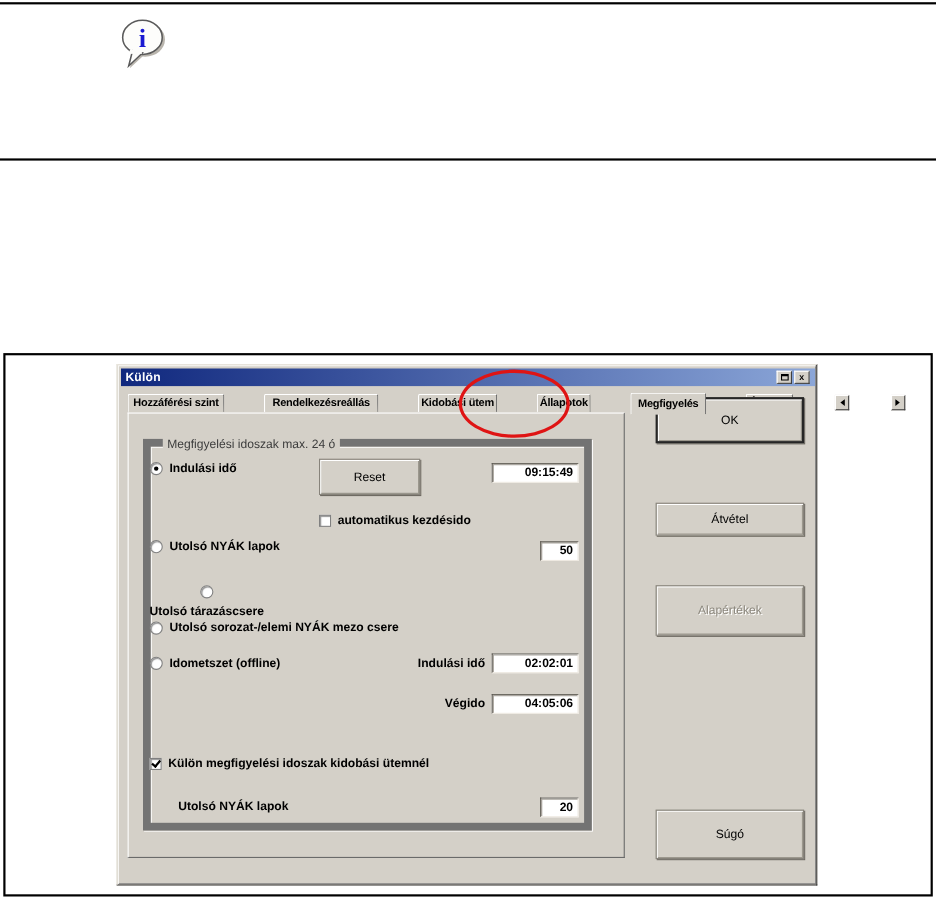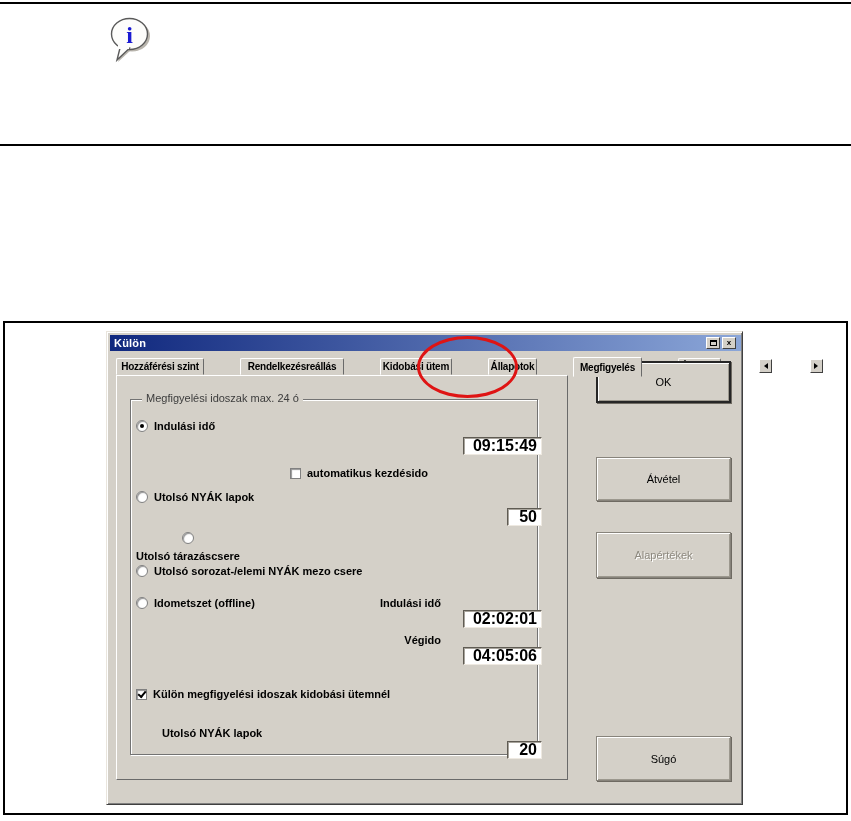--- a/index.html
+++ b/index.html
@@ -45,42 +45,42 @@
   .tab-scroll { width:13px; height:14px; margin-left:2px; margin-bottom:1px; background:#d4d0c8;
                 border:1px solid; border-color:#fff #404040 #404040 #fff; box-sizing:border-box;
                 display:flex; align-items:center; justify-content:center; }
   .tri-left  { width:0; height:0; border:3px solid transparent; border-right:4px solid #000; margin-right:2px; }
   .tri-right { width:0; height:0; border:3px solid transparent; border-left:4px solid #000; margin-left:2px; }
 
   .pane { position:absolute; left:9px; top:43px; width:452px; height:405px; background:#d4d0c8;
           box-sizing:border-box; border:1px solid; border-color:#fff #6a6a6a #6a6a6a #fff; z-index:1; }
 
   .groupbox { position:absolute; left:13px; top:23px; width:408px; height:356px; box-sizing:border-box;
-              border:1px solid #737373; box-shadow: inset 1px 1px 0 #fff, 1px 1px 0 #fff; }
+              border:7px solid #737373; box-shadow: inset 1px 1px 0 #fff, 1px 1px 0 #fff; }
   .group-label { position:absolute; left:11px; top:-8px; background:#d4d0c8; padding:0 4px;
                  font-size:11px; font-weight:normal; color:#3c3c3c; white-space:nowrap; }
 
   
   .row { position:absolute; display:flex; align-items:center; gap:6px; white-space:nowrap; }
   .radio { width:12px; height:12px; border-radius:50%; background:#fff; box-sizing:border-box;
            border:1px solid #808080; box-shadow: inset 1px 1px 1px rgba(64,64,64,.55); flex:0 0 auto; }
   .radio.checked { position:relative; }
   .radio.checked:after { content:""; position:absolute; left:3px; top:3px; width:4px; height:4px;
                          border-radius:50%; background:#000; }
   .checkbox { width:11px; height:11px; background:#fff; box-sizing:border-box;
               border:1px solid #808080; box-shadow: inset 1px 1px 1px rgba(64,64,64,.55);
               position:relative; flex:0 0 auto; }
   .checkbox.checked:after { content:""; position:absolute; left:1px; top:1px; width:6px; height:3px;
                             border-left:2px solid #000; border-bottom:2px solid #000;
                             transform:rotate(-50deg); }
   .lbl { font-size:11px; font-weight:bold; }
 
   .field { position:absolute; background:#fff; box-sizing:border-box; text-align:right;
-           padding:0 4px 0 1px; margin:16px; font-family:"Liberation Sans",sans-serif;
-           font-size:16px; font-weight:bold; color:#000;
+           padding:0 4px 0 1px; margin:0; font-family:"Liberation Sans",sans-serif;
+           font-size:11px; font-weight:bold; color:#000;
            border:1px solid; border-color:#5f5b53 #eee9e1 #eee9e1 #5f5b53;
            box-shadow: inset 1px 1px 0 #a8a49c; }
 
   .btn { position:absolute; background:#d4d0c8; box-sizing:border-box; cursor:default;
          display:flex; align-items:center; justify-content:center;
          font-size:11px; font-weight:normal; color:#000;
          border:1px solid #87837b;
          box-shadow: inset 1px 1px 0 #ffffff, inset -1px -1px 0 #9c988e, 1px 1px 0 #6e6a62; }
   .btn.default { border:2px solid #262626; }
   .btn.disabled { color:#8d897f; text-shadow:1px 1px 0 #ffffff; }
@@ -141,20 +141,23 @@
     <div class="pane">
 
       <div class="groupbox">
         <span class="group-label">Megfigyelési idoszak max. 24 ó</span>
       </div>
 
       <div class="row" style="left:19px; top:44px;">
         <span class="radio checked"></span>
         <span class="lbl">Indulási idő</span>
       </div>
+      <div class="btn" style="left:173px; top:41px; width:92px; height:33px;">
+        <span>Reset</span>
+      </div>
       <input class="field" style="left: 330px; top: 45px; width: 79px; height: 18px;" readonly="" value="09:15:49">
 
       <div class="row" style="left:173px; top:91px;">
         <span class="checkbox"></span>
         <span class="lbl">automatikus kezdésido</span>
       </div>
 
       <div class="row" style="left:19px; top:115px;">
         <span class="radio"></span>
         <span class="lbl">Utolsó NYÁK lapok</span>
@@ -188,21 +191,21 @@
         <span class="lbl">Külön megfigyelési idoszak kidobási ütemnél</span>
       </div>
 
       <span class="lbl" style="position:absolute; left:45px; top:351px;">Utolsó NYÁK lapok</span>
       <input class="field" style="left: 374px; top: 349px; width: 35px; height: 18px;" readonly="" value="20">
     </div>
 
     <div class="btn side default" style="top:29px; height:42px;">
       <span>OK</span>
     </div>
-    <div class="btn side" style="top:125px; height:44px;">
+    <div class="btn side" style="top:125px; height:30px;">
       <span>Átvétel</span>
     </div>
     <div class="btn side disabled" style="top:200px; height:46px;">
       <span>Alapértékek</span>
     </div>
     <div class="btn side" style="top:404px; height:45px;">
       <span>Súgó</span>
     </div>
   </div>
 

